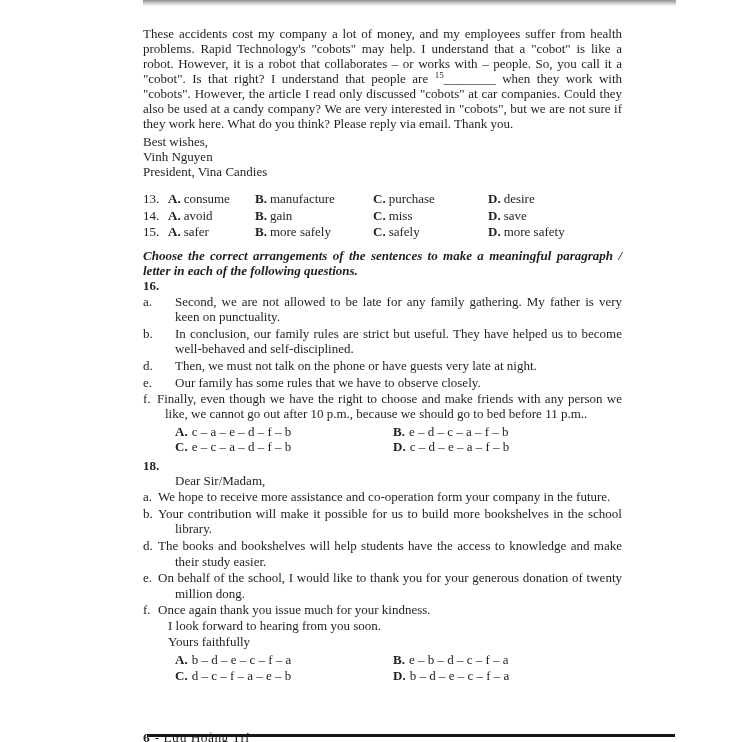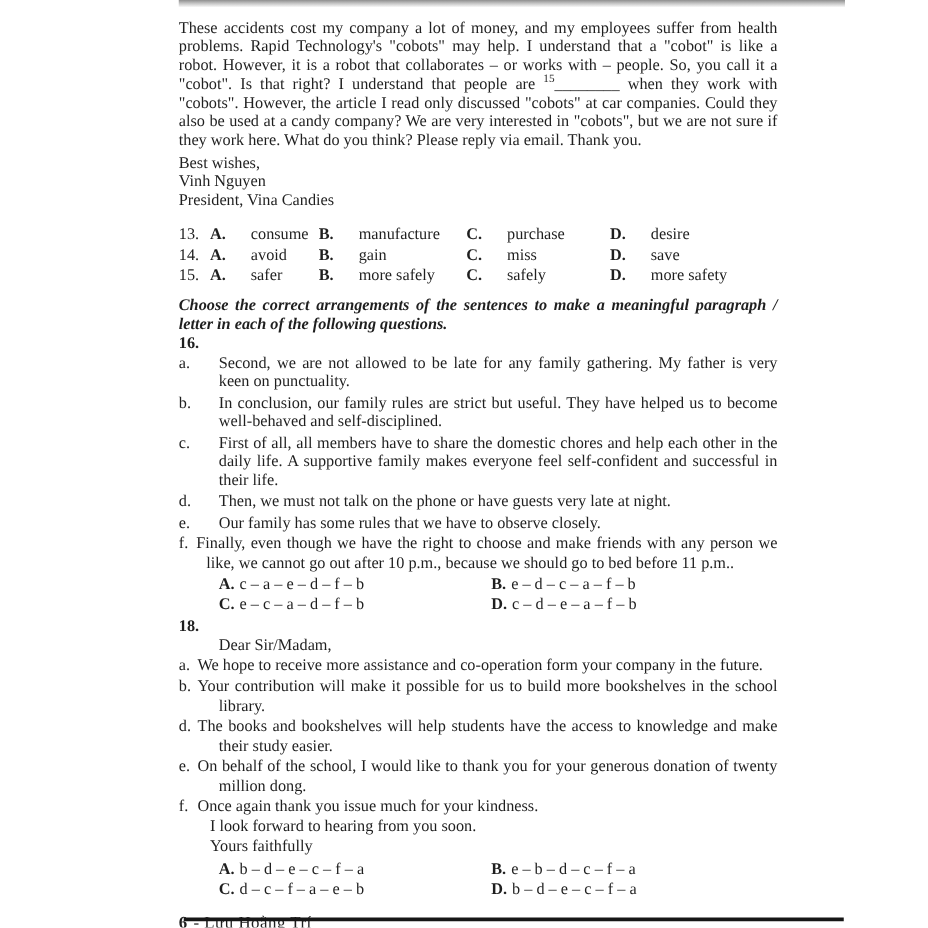--- a/index.html
+++ b/index.html
@@ -10,35 +10,35 @@
   }
   .page{position:absolute;inset:0;background:#ffffff}
   .top-shadow{
     position:absolute;left:143px;top:0;width:533px;height:6px;
     background:linear-gradient(to bottom,#8f8f8f 0%,#c4c4c4 45%,rgba(255,255,255,0) 100%);
   }
   .bottom-line{
     position:absolute;left:147px;top:734px;width:528px;height:3px;background:#161616;
   }
   .content{
-    position:absolute;left:143px;top:0;width:479px;padding-top:14px;
+    position:absolute;left:143px;top:12px;width:479px;padding-top:14px;
     font-size:13px;line-height:15px;
   }
   p{margin:0}
   .justify{text-align:justify}
   sup{font-size:9px;line-height:0;vertical-align:super}
   .closing{margin-top:3px}
   .italic{}
 
   .mcq{margin-top:12px;line-height:16.5px}
   .mcq-row{display:flex}
   .c-num{width:25px;font-weight:normal}
   .c-a{width:87px}.c-b{width:118px}.c-c{width:115px}.c-d{flex:1}
   .opt-letter{font-weight:bold}
-  .opt-text{margin-left:20px}
+  .opt-text{margin-left:3px}
 
   .instruction{margin-top:7px;font-weight:bold;font-style:italic;text-align:justify;line-height:15px}
   .qnum{font-weight:bold;line-height:15px}
 
   .items{line-height:15.2px}
   .item{text-align:justify;margin-top:1.5px}
   .item-label{display:inline-block}
   .q16 .item{padding-left:32px}
   .q16 .item .item-label{width:32px;margin-left:-32px}
   .q16 .item.narrow{padding-left:22px}
@@ -100,21 +100,20 @@
       </div>
     </div>
 
     <p class="instruction">Choose the correct arrangements of the sentences to make a meaningful paragraph / letter in each of the following questions.</p>
 
     <p class="qnum">16.</p>
 
     <div class="items q16">
       <div class="item"><span class="item-label">a.</span><span>Second, we are not allowed to be late for any family gathering. My father is very keen on punctuality.</span></div>
       <div class="item"><span class="item-label">b.</span><span>In conclusion, our family rules are strict but useful. They have helped us to become well-behaved and self-disciplined.</span></div>
-      <div class="item"><span class="item-label">c.</span><span>First of all, all members have to share the domestic chores and help each other in the daily life. A supportive family makes everyone feel self-confident and successful in their life.</span></div>
       <div class="item"><span class="item-label">d.</span><span>Then, we must not talk on the phone or have guests very late at night.</span></div>
       <div class="item"><span class="item-label">e.</span><span>Our family has some rules that we have to observe closely.</span></div>
       <div class="item narrow"><span class="item-label">f.</span><span>Finally, even though we have the right to choose and make friends with any person we like, we cannot go out after 10 p.m., because we should go to bed before 11 p.m..</span></div>
     </div>
 
     <div class="ans-block">
       <div class="ans-row">
         <span class="ans"><span class="opt-letter">A.</span><span class="seq">c – a – e – d – f – b</span></span>
         <span class="ans"><span class="opt-letter">B.</span><span class="seq">e – d – c – a – f – b</span></span>
       </div>

